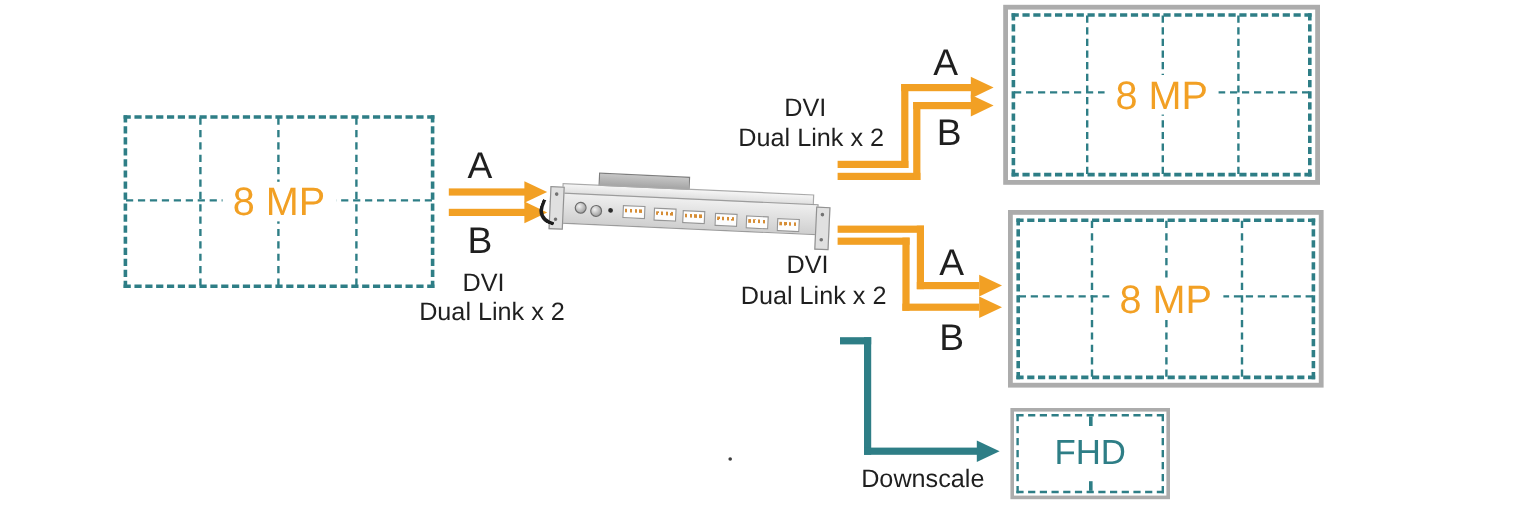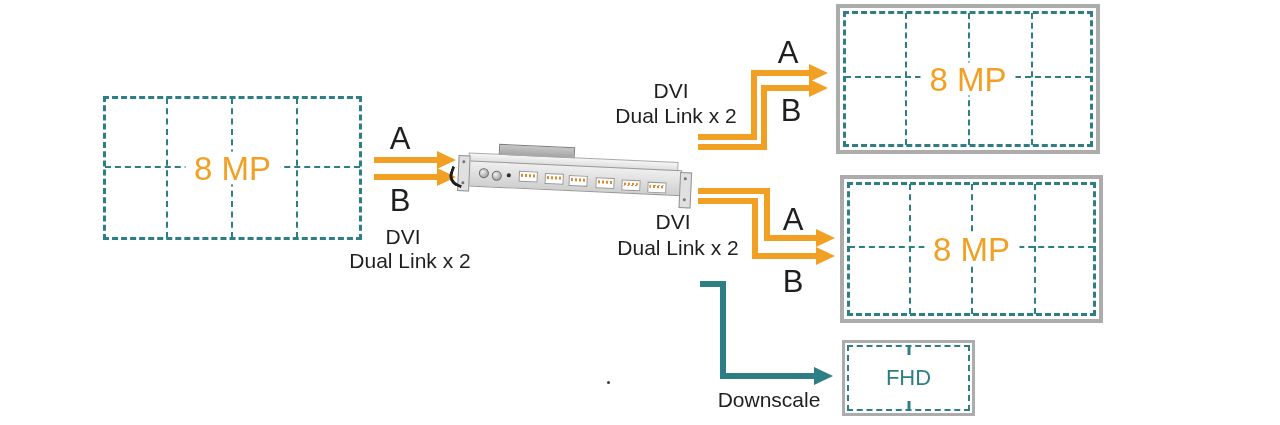--- a/index.html
+++ b/index.html
@@ -22,21 +22,21 @@
   .wall .frame{position:absolute;inset:0;border:3px dashed var(--teal);}
   .vsep{position:absolute;top:2px;bottom:2px;width:0;border-left:2px dashed var(--teal);}
   .hsep{position:absolute;left:2px;right:2px;height:0;border-top:2px dashed var(--teal);}
   .wall-label{position:absolute;left:50%;top:50%;transform:translate(-50%,-50%);
     background:#fff;padding:0 9px;color:var(--orange);font-size:33px;line-height:1;}
   
   .monitor{position:absolute;box-sizing:border-box;border:4px solid var(--bezel);background:#fff;padding:3px;}
   .screen{position:relative;width:100%;height:100%;}
   .screen .frame{position:absolute;inset:0;border:3px dashed var(--teal);}
   .fhd-label{position:absolute;left:50%;top:50%;transform:translate(-50%,-50%);
-    color:var(--teal);font-size:22px;line-height:1;}
+    color:var(--teal);font-size:29px;line-height:1;}
   .ctick{position:absolute;left:50%;width:0;height:8px;border-left:3px dashed var(--teal);transform:translateX(-50%);}
   
   .bar{position:absolute;background:var(--orange);}
   .bar.teal{background:var(--teal);}
   .head-r{position:absolute;width:0;height:0;
     border-top:9px solid transparent;border-bottom:9px solid transparent;
     border-left:19px solid var(--orange);}
   .head-r.teal{border-left-color:var(--teal);}
   
   .device{position:absolute;transform:rotate(2.6deg);transform-origin:0 50%;}

